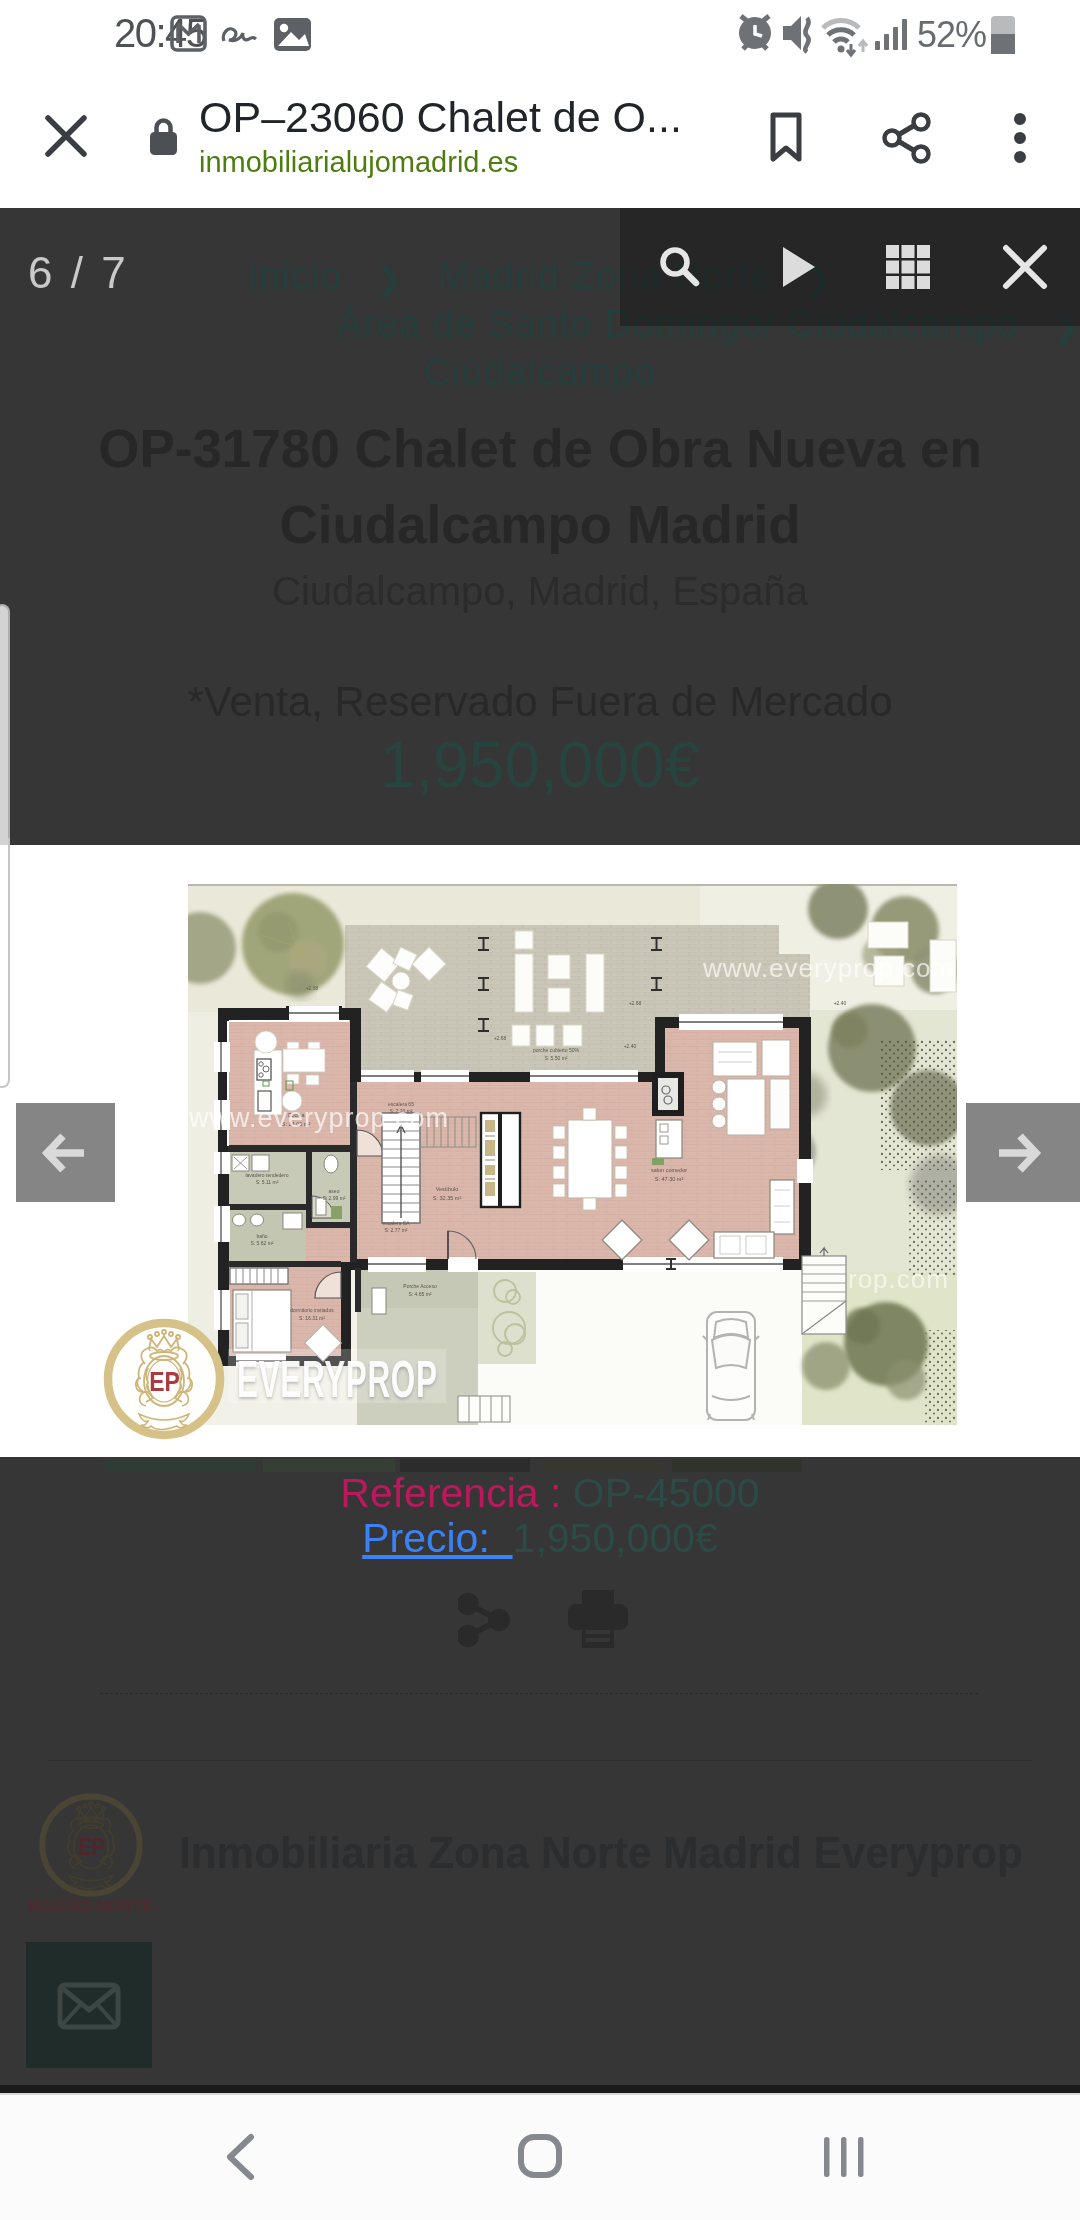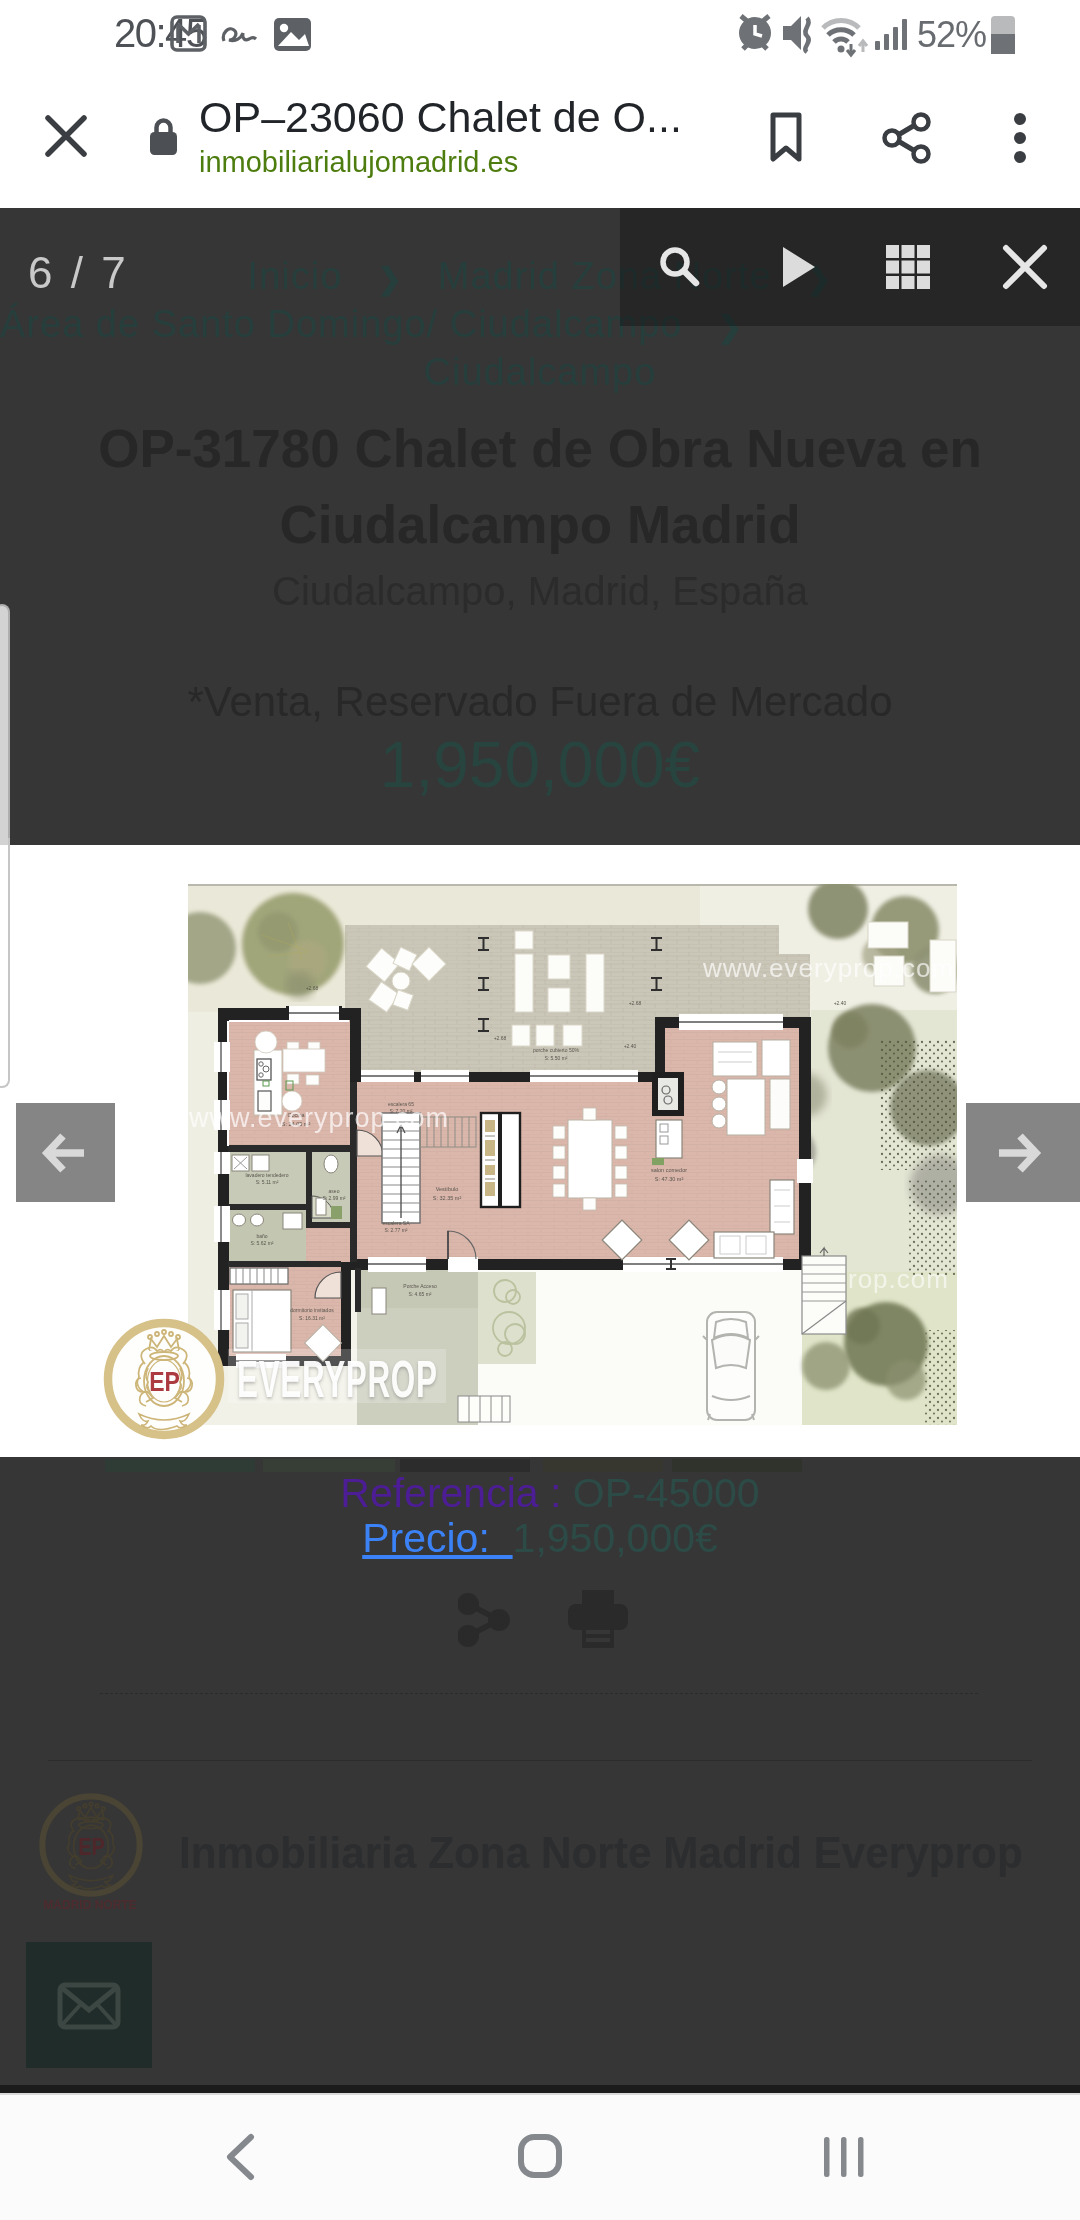--- a/index.html
+++ b/index.html
@@ -102,21 +102,21 @@
     <circle cx="14" cy="47" r="6"></circle>
   </g>
 </svg>
 
 <div class="abs" style="left:0;top:208px;width:1080px;height:637px;background:#363636;"></div>
 
 <div class="abs" style="left:28px;top:248px;font-size:44px;color:#c9c9c9;letter-spacing:3px;">6 / 7</div>
 
 <div class="abs" style="left:0;top:255px;width:1080px;text-align:center;font-size:38px;font-weight:500;color:#263f3c;letter-spacing:1px;">Inicio&nbsp;&nbsp;&nbsp;<span style="font-size:30px;font-weight:bold;">❯</span>&nbsp;&nbsp;&nbsp;Madrid Zona Norte&nbsp;&nbsp;&nbsp;<span style="font-size:30px;font-weight:bold;">❯</span></div>
 
-<div class="abs" style="left:0;top:303px;width:1080px;text-align:left;font-size:38px;font-weight:500;color:#263f3c;letter-spacing:1px;">Área de Santo Domingo/ Ciudalcampo&nbsp;&nbsp;&nbsp;<span style="font-size:30px;font-weight:bold;">❯</span></div>
+<div class="abs" style="left:0;top:303px;width:1080px;text-align:right;font-size:38px;font-weight:500;color:#263f3c;letter-spacing:1px;">Área de Santo Domingo/ Ciudalcampo&nbsp;&nbsp;&nbsp;<span style="font-size:30px;font-weight:bold;">❯</span></div>
 
 <div class="abs" style="left:0;top:351px;width:1080px;text-align:center;font-size:38px;font-weight:500;color:#263f3c;letter-spacing:1px;">Ciudalcampo</div>
 
 <div class="abs" style="left:620px;top:208px;width:460px;height:118px;background:rgba(14,14,14,0.4);"></div>
 
 <svg class="abs" style="left:655px;top:242px;" width="50" height="50" viewBox="0 0 50 50">
   <circle cx="20" cy="20" r="12" fill="none" stroke="#e6e6e6" stroke-width="5.5"></circle>
   <path d="M29 29 L41 41" stroke="#e6e6e6" stroke-width="6.5" stroke-linecap="round"></path>
 </svg>
 
@@ -656,21 +656,21 @@
 <div class="abs" style="left:237px;top:1350px;font-size:50px;font-weight:bold;color:rgba(255,255,255,0.95);text-shadow:0 2px 4px rgba(80,80,80,0.35);transform:scale(0.63,1.02);transform-origin:left top;letter-spacing:1px;">EVERYPROP</div>
 
 <div class="abs" style="left:0;top:1457px;width:1080px;height:636px;background:#363636;"></div>
 
 <div class="abs" style="left:105px;top:1459px;width:150px;height:13px;background:#2f3b35;"></div>
 <div class="abs" style="left:263px;top:1459px;width:132px;height:13px;background:#363e36;"></div>
 <div class="abs" style="left:400px;top:1459px;width:130px;height:13px;background:#2c2c2c;"></div>
 <div class="abs" style="left:543px;top:1459px;width:120px;height:13px;background:#37372f;"></div>
 <div class="abs" style="left:672px;top:1459px;width:130px;height:13px;background:#2f332c;"></div>
 
-<div class="abs" style="left:0;top:1470px;width:1080px;text-align:center;font-size:41px;"><span style="color:#4c1d95;margin-left:20px;">Referencia : </span><span style="color:#2c4b46;">OP-45000</span></div>
+<div class="abs" style="left:0;top:1470px;width:1080px;text-align:center;font-size:41px;"><span style="color:#be185d;margin-left:20px;">Referencia : </span><span style="color:#2c4b46;">OP-45000</span></div>
 
 <div class="abs" style="left:0;top:1515px;width:1080px;text-align:center;font-size:41px;"><span style="color:#3b82f6;text-decoration:underline;">Precio:&nbsp; </span><span style="color:#2c4b46;">1,950,000€</span></div>
 
 <svg class="abs" style="left:458px;top:1592px;" width="52" height="56" viewBox="0 0 52 56">
   <g stroke="#2a2a2a" stroke-width="5" fill="#2a2a2a">
     <path d="M10 12 L41 28 M10 44 L41 28" stroke-width="5.5"></path>
     <circle cx="10" cy="12" r="8.5"></circle>
     <circle cx="10" cy="44" r="8.5"></circle>
     <circle cx="41" cy="28" r="8.5"></circle>
   </g>
@@ -706,21 +706,21 @@
     <path d="M42 46 q-8 -10 1 -15 q7 -4 11 2 q4 -3 7 1"></path>
     <path d="M41 44 q-7 6 -5 15 q-4 6 1 12 q3 4 8 3 l5 6 -7 4"></path>
     <path d="M43 88 q-8 -2 -6 -9 q2 -6 8 -5"></path>
     <path d="M80 46 q8 -10 -1 -15 q-7 -4 -11 2 q-4 -3 -7 1"></path>
     <path d="M81 44 q7 6 5 15 q4 6 -1 12 q-3 4 -8 3 l-5 6 7 4"></path>
     <path d="M79 88 q8 -2 6 -9 q-2 -6 -8 -5"></path>
   </g>
   <text x="75" y="73" text-anchor="middle" font-size="28" font-weight="bold" fill="#4f272b" font-family="Liberation Sans" transform="scale(0.82,1)">EP</text>
 </svg>
 
-<div class="abs" style="left:0px;top:1898px;width:180px;text-align:center;font-size:12px;font-weight:bold;color:#4e2b2f;letter-spacing:0px;white-space:nowrap;">MADRID NORTE</div>
+<div class="abs" style="left:0px;top:1898px;width:180px;text-align:center;font-size:16px;font-weight:bold;color:#4e2b2f;letter-spacing:0px;white-space:nowrap;">MADRID NORTE</div>
 
 <div class="abs" style="left:179px;top:1827px;font-size:45px;font-weight:bold;color:#2b2d2f;white-space:nowrap;transform:scaleX(0.94);transform-origin:left;">Inmobiliaria Zona Norte Madrid Everyprop</div>
 
 <div class="abs" style="left:26px;top:1942px;width:126px;height:126px;background:#202c29;"></div>
 <svg class="abs" style="left:57px;top:1982px;" width="64" height="48" viewBox="0 0 64 48">
   <rect x="3" y="3" width="58" height="42" rx="5" fill="none" stroke="#3c4643" stroke-width="5"></rect>
   <path d="M5 6 L32 28 L59 6" fill="none" stroke="#3c4643" stroke-width="5"></path>
   <path d="M5 43 L24 22 M59 43 L40 22" fill="none" stroke="#3c4643" stroke-width="4"></path>
 </svg>
 

